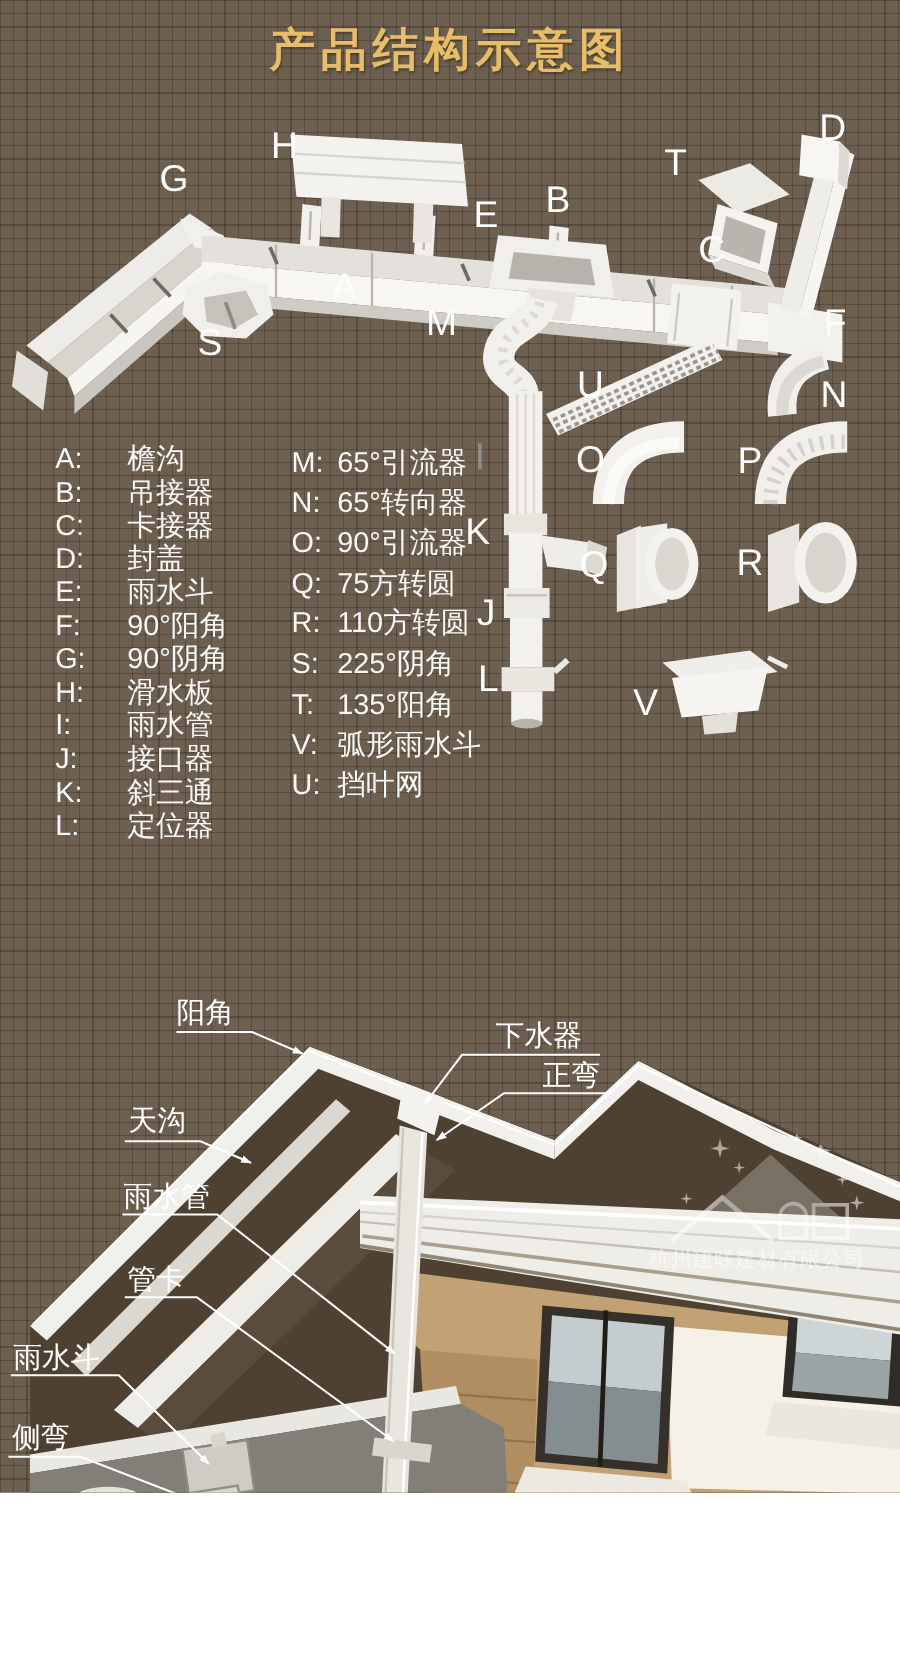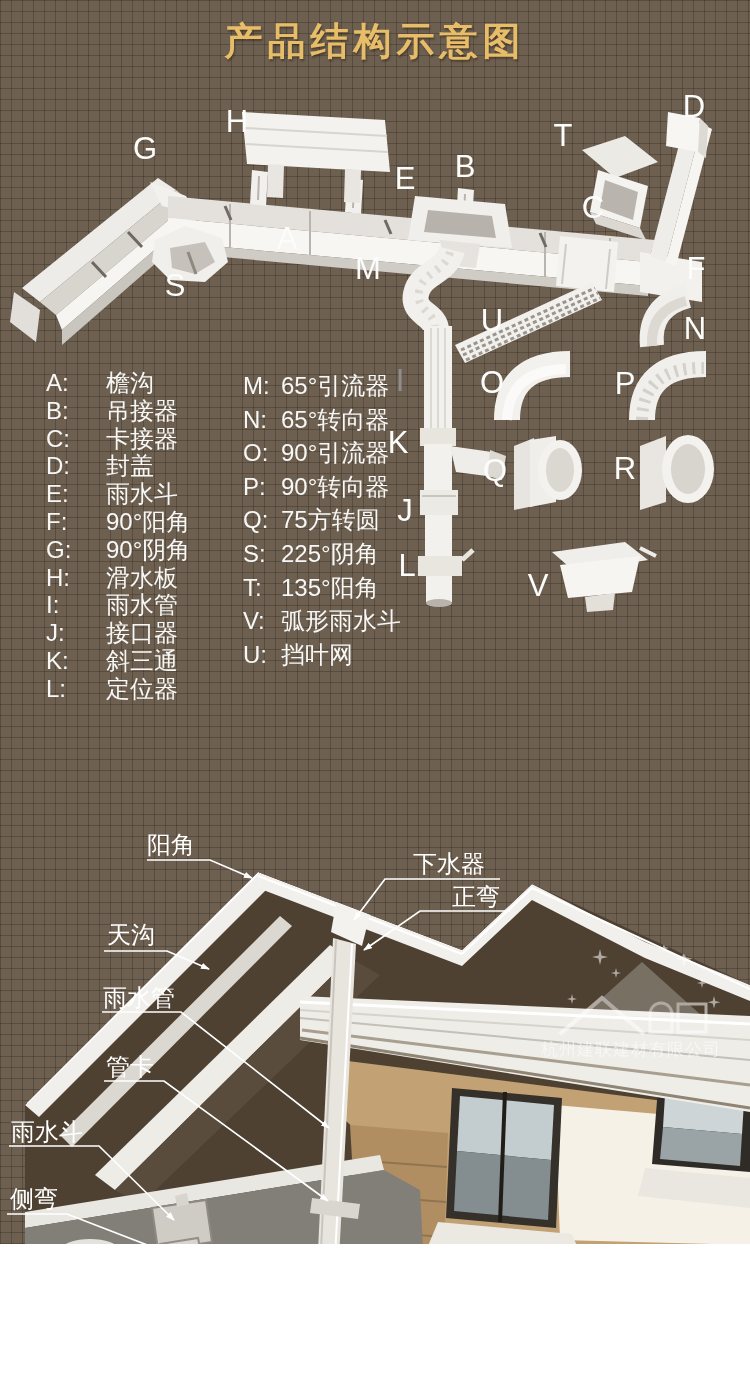--- a/index.html
+++ b/index.html
@@ -346,22 +346,22 @@
     <div class="lrow"><span class="lkey">I:</span><span class="llab">雨水管</span></div>
     <div class="lrow"><span class="lkey">J:</span><span class="llab">接口器</span></div>
     <div class="lrow"><span class="lkey">K:</span><span class="llab">斜三通</span></div>
     <div class="lrow"><span class="lkey">L:</span><span class="llab">定位器</span></div>
   </div>
 
   <div class="legend-col c2">
     <div class="lrow"><span class="lkey">M:</span><span class="llab">65°引流器</span></div>
     <div class="lrow"><span class="lkey">N:</span><span class="llab">65°转向器</span></div>
     <div class="lrow"><span class="lkey">O:</span><span class="llab">90°引流器</span></div>
-    <div class="lrow"><span class="lkey">P:</span><span class="llab">90°转向器</span></div>
     <div class="lrow"><span class="lkey">Q:</span><span class="llab">75方转圆</span></div>
+    <div class="lrow"><span class="lkey">R:</span><span class="llab">110方转圆</span></div>
     <div class="lrow"><span class="lkey">S:</span><span class="llab">225°阴角</span></div>
     <div class="lrow"><span class="lkey">T:</span><span class="llab">135°阳角</span></div>
     <div class="lrow"><span class="lkey">V:</span><span class="llab">弧形雨水斗</span></div>
     <div class="lrow"><span class="lkey">U:</span><span class="llab">挡叶网</span></div>
   </div>
 
   <div class="plabel" style="left:147px;top:832px">阳角</div>
   <div class="plabel" style="left:413px;top:851px">下水器</div>
   <div class="plabel" style="left:452px;top:884px">正弯</div>
   <div class="plabel" style="left:107px;top:922px">天沟</div>

